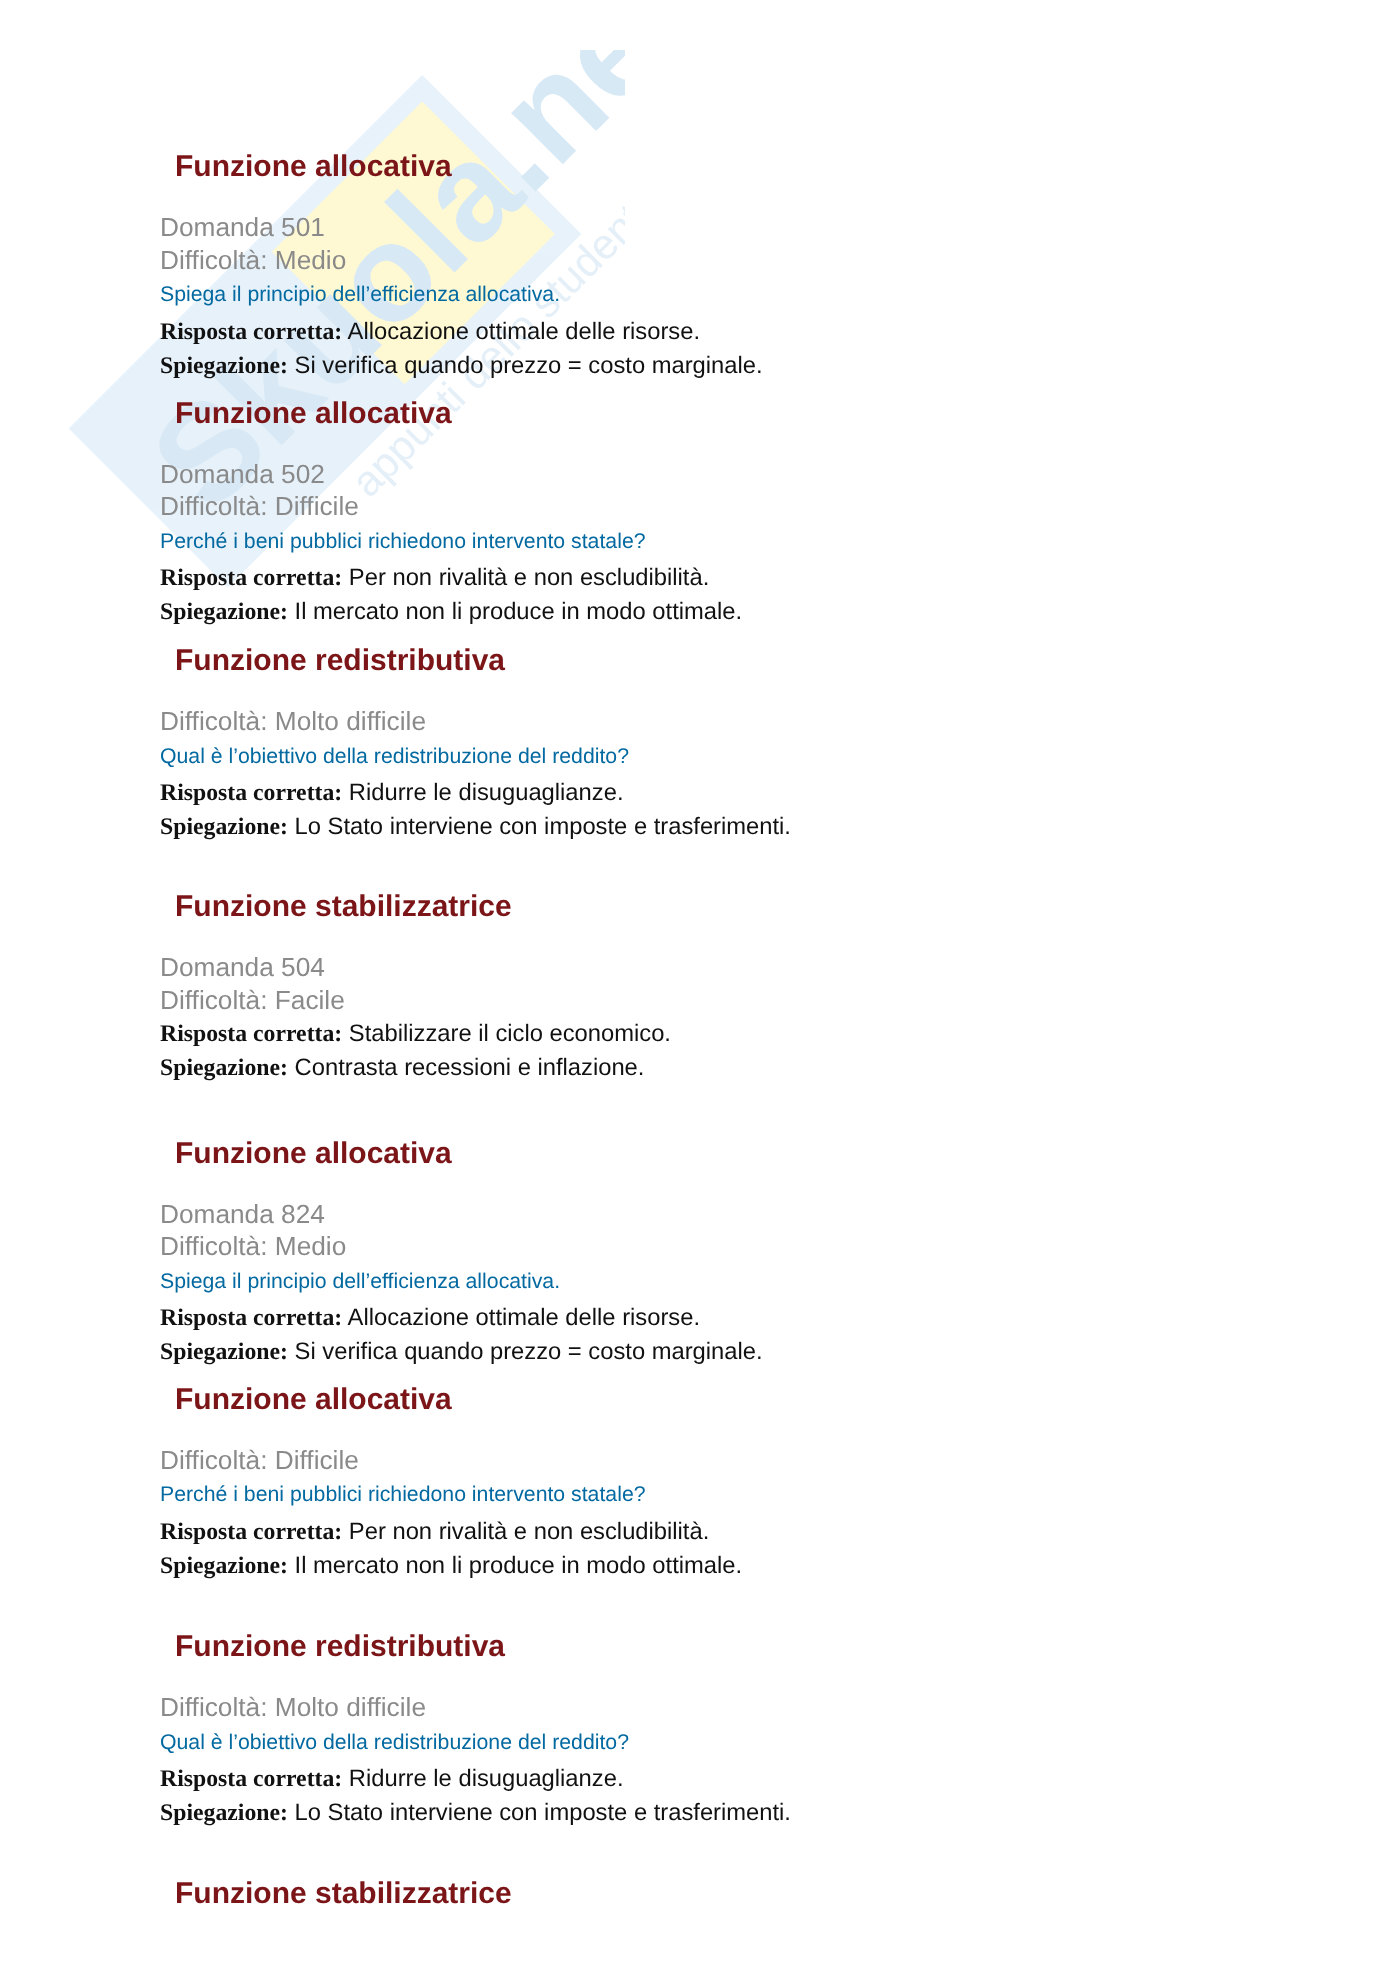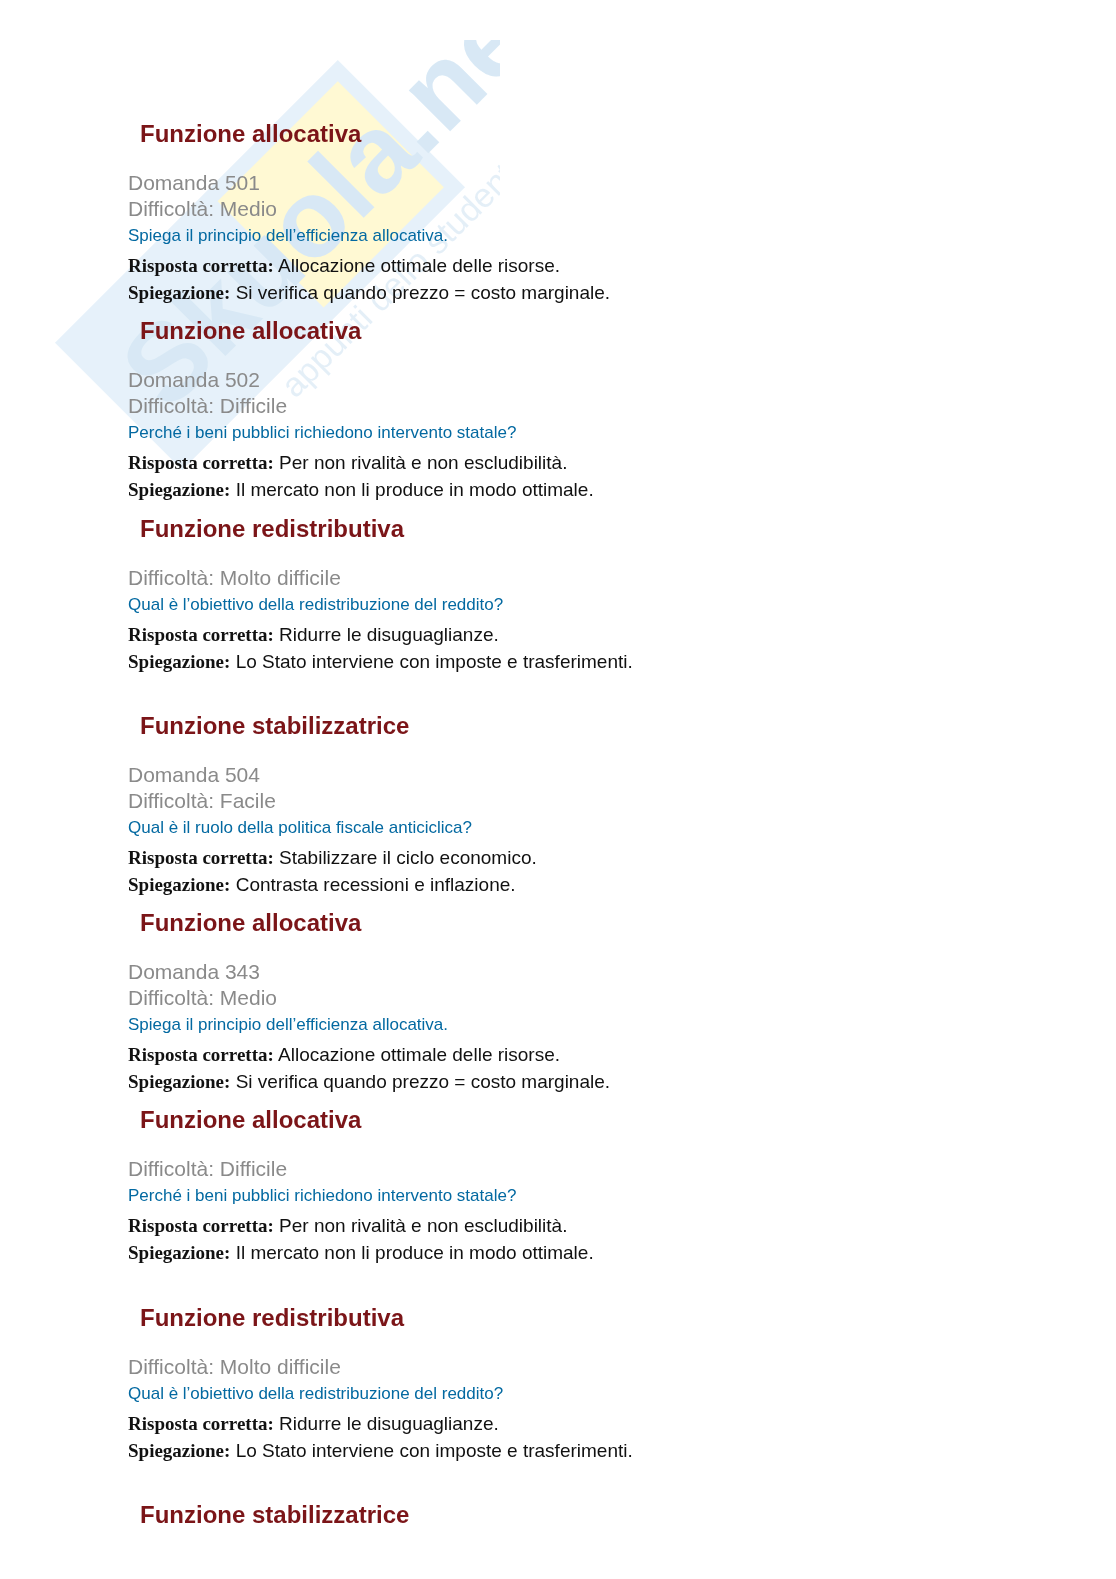--- a/index.html
+++ b/index.html
@@ -90,28 +90,27 @@
     <div class="meta">Difficoltà: Molto difficile</div>
     <div class="question">Qual è l’obiettivo della redistribuzione del reddito?</div>
     <div class="line"><span class="lbl">Risposta corretta:</span><span> Ridurre le disuguaglianze.</span></div>
     <div class="line"><span class="lbl">Spiegazione:</span><span> Lo Stato interviene con imposte e trasferimenti.</span></div>
   </div>
 
   <div class="block">
     <h2 class="section-title">Funzione stabilizzatrice</h2>
     <div class="meta">Domanda 504</div>
     <div class="meta">Difficoltà: Facile</div>
-    <div class="question">Qual è il ruolo della politica fiscale anticiclica?</div>
     <div class="line"><span class="lbl">Risposta corretta:</span><span> Stabilizzare il ciclo economico.</span></div>
     <div class="line"><span class="lbl">Spiegazione:</span><span> Contrasta recessioni e inflazione.</span></div>
   </div>
 
   <div class="block">
     <h2 class="section-title">Funzione allocativa</h2>
-    <div class="meta">Domanda 343</div>
+    <div class="meta">Domanda 824</div>
     <div class="meta">Difficoltà: Medio</div>
     <div class="question">Spiega il principio dell’efficienza allocativa.</div>
     <div class="line"><span class="lbl">Risposta corretta:</span><span> Allocazione ottimale delle risorse.</span></div>
     <div class="line"><span class="lbl">Spiegazione:</span><span> Si verifica quando prezzo = costo marginale.</span></div>
   </div>
 
   <div class="block">
     <h2 class="section-title">Funzione allocativa</h2>
     <div class="meta">Difficoltà: Difficile</div>
     <div class="question">Perché i beni pubblici richiedono intervento statale?</div>

